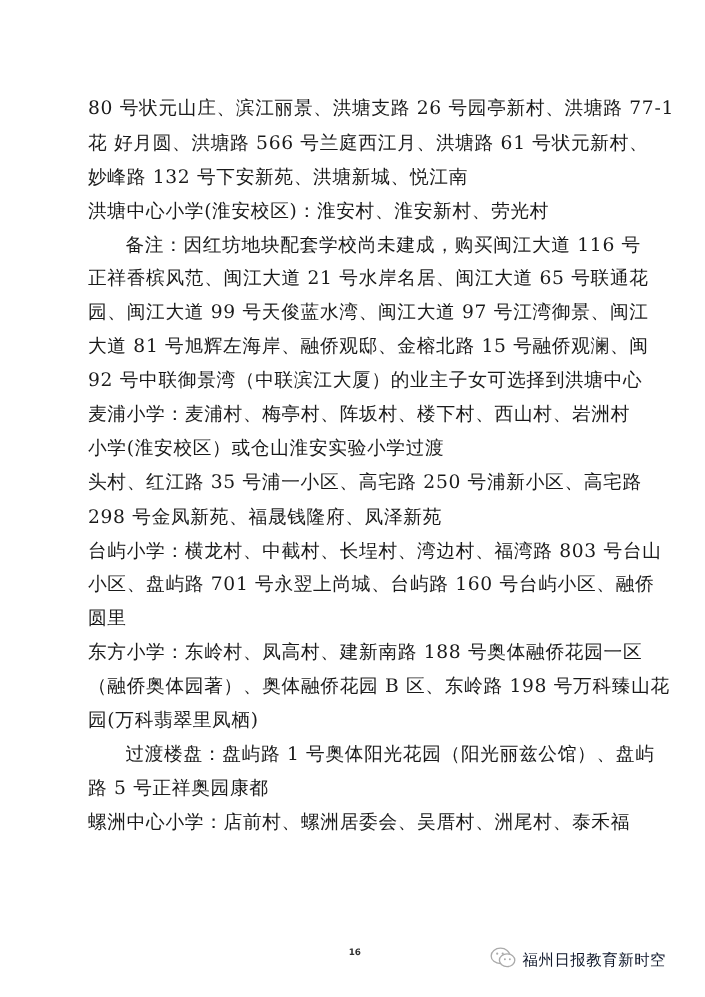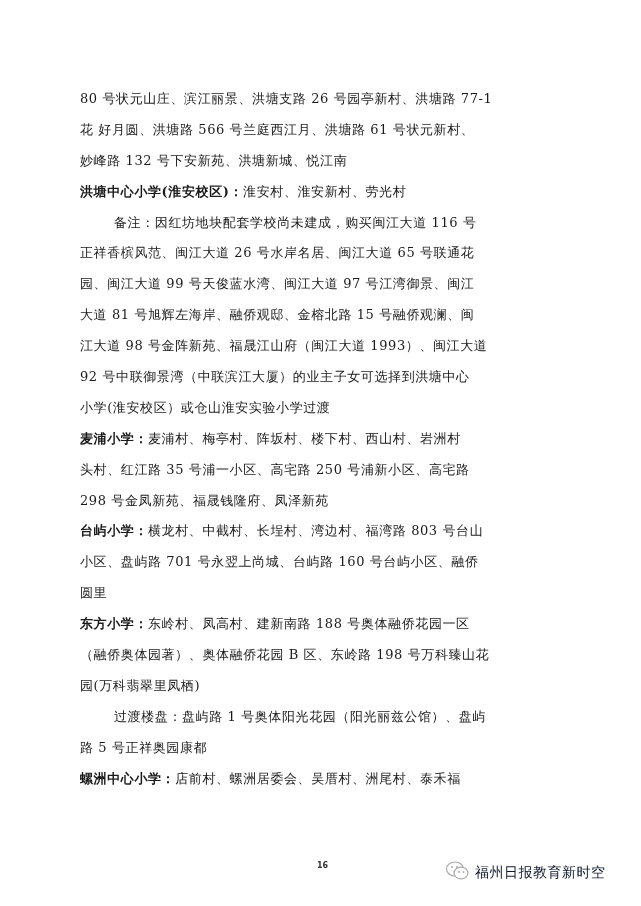--- a/index.html
+++ b/index.html
@@ -1,44 +1,43 @@
 <!DOCTYPE html>
 <html><head>
 <meta charset="utf-8">
 <style>
   html, body { margin: 0; padding: 0; background: #ffffff; }
   body { width: 641px; height: 906px; position: relative; overflow: hidden;
          font-family: "DejaVu Serif", "Liberation Serif", serif; color: #1a1a1a; }
   .page { position: absolute; left: 80px; top: 84px; width: 484px; }
-  .line { height: 30.9px; line-height: 30.9px; font-size: 13px; white-space: nowrap;
+  .line { height: 30.9px; line-height: 30.9px; font-size: 17px; white-space: nowrap;
           letter-spacing: 0.6px; }
   .indent { padding-left: 34px; }
-  .bold { font-weight: bold; }
+  .bold { font-weight: normal; }
   .page-number { position: absolute; left: 317px; top: 841px; font-family: "DejaVu Sans", sans-serif;
                  font-size: 8px; font-weight: bold; color: #333; margin-top: 20px; }
   .watermark { position: absolute; left: 445px; top: 860px; display: flex; align-items: flex-end;
                color: #0f172a; font-family: "DejaVu Sans", sans-serif; font-size: 14px; letter-spacing: 0.5px; }
   .watermark svg { margin-right: 4px; }
 </style>
 </head>
 <body>
 
 <div class="page">
   <div class="line"><span>80 号状元山庄、滨江丽景、洪塘支路 26 号园亭新村、洪塘路 77-1</span></div>
   <div class="line"><span>花 好月圆、洪塘路 566 号兰庭西江月、洪塘路 61 号状元新村、</span></div>
   <div class="line"><span>妙峰路 132 号下安新苑、洪塘新城、悦江南</span></div>
   <div class="line"><span class="bold">洪塘中心小学(淮安校区)：</span><span>淮安村、淮安新村、劳光村</span></div>
   <div class="line indent"><span>备注：因红坊地块配套学校尚未建成，购买闽江大道 116 号</span></div>
-  <div class="line"><span>正祥香槟风范、闽江大道 26 号水岸名居、闽江大道 65 号联通花</span></div>
+  <div class="line"><span>正祥香槟风范、闽江大道 21 号水岸名居、闽江大道 65 号联通花</span></div>
   <div class="line"><span>园、闽江大道 99 号天俊蓝水湾、闽江大道 97 号江湾御景、闽江</span></div>
   <div class="line"><span>大道 81 号旭辉左海岸、融侨观邸、金榕北路 15 号融侨观澜、闽</span></div>
-  <div class="line"><span>江大道 98 号金阵新苑、福晟江山府（闽江大道 1993）、闽江大道</span></div>
   <div class="line"><span>92 号中联御景湾（中联滨江大厦）的业主子女可选择到洪塘中心</span></div>
+  <div class="line"><span class="bold">麦浦小学：</span><span>麦浦村、梅亭村、阵坂村、楼下村、西山村、岩洲村</span></div>
   <div class="line"><span>小学(淮安校区）或仓山淮安实验小学过渡</span></div>
-  <div class="line"><span class="bold">麦浦小学：</span><span>麦浦村、梅亭村、阵坂村、楼下村、西山村、岩洲村</span></div>
   <div class="line"><span>头村、红江路 35 号浦一小区、高宅路 250 号浦新小区、高宅路</span></div>
   <div class="line"><span>298 号金凤新苑、福晟钱隆府、凤泽新苑</span></div>
   <div class="line"><span class="bold">台屿小学：</span><span>横龙村、中截村、长埕村、湾边村、福湾路 803 号台山</span></div>
   <div class="line"><span>小区、盘屿路 701 号永翌上尚城、台屿路 160 号台屿小区、融侨</span></div>
   <div class="line"><span>圆里</span></div>
   <div class="line"><span class="bold">东方小学：</span><span>东岭村、凤高村、建新南路 188 号奥体融侨花园一区</span></div>
   <div class="line"><span>（融侨奥体园著）、奥体融侨花园 B 区、东岭路 198 号万科臻山花</span></div>
   <div class="line"><span>园(万科翡翠里凤栖)</span></div>
   <div class="line indent"><span>过渡楼盘：盘屿路 1 号奥体阳光花园（阳光丽兹公馆）、盘屿</span></div>
   <div class="line"><span>路 5 号正祥奥园康都</span></div>

